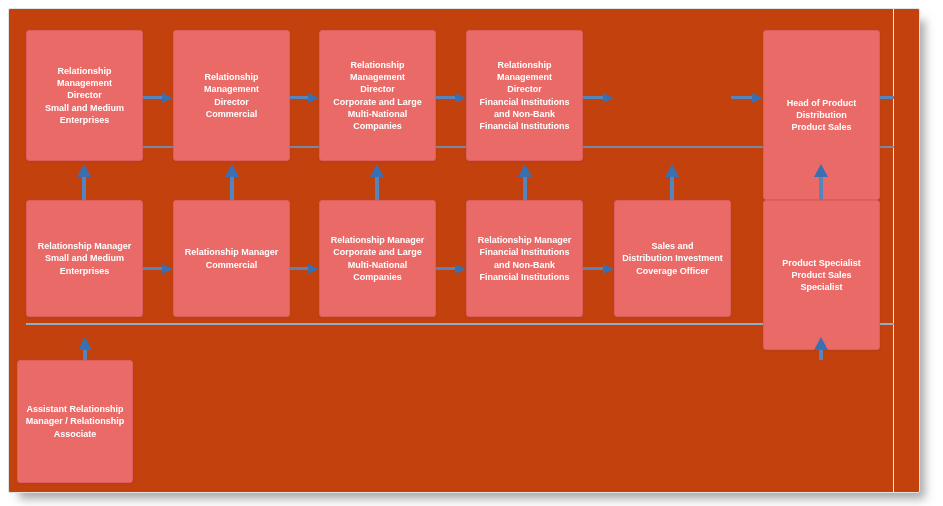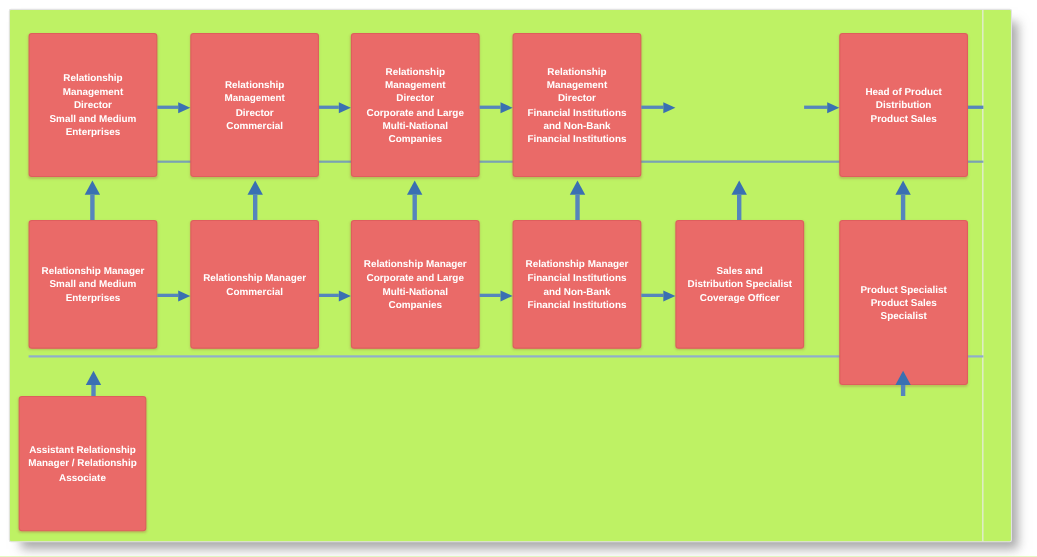--- a/index.html
+++ b/index.html
@@ -3,21 +3,21 @@
 <meta charset="utf-8">
 <style>
   html,body{margin:0;padding:0;}
   body{
     width:943px;height:506px;position:relative;overflow:hidden;
     background:#ffffff;
     font-family:"Liberation Sans", sans-serif;
   }
   .frame{
     position:absolute;left:8px;top:8px;width:910px;height:483px;
-    background:#bef264;border:1px solid #e2e2e2;border-radius:2px;
+    background:#c2410c;border:1px solid #e2e2e2;border-radius:2px;
     box-shadow:8px 9px 9px -3px rgba(125,125,125,0.65);
   }
   .inner-edge{
     position:absolute;left:884px;top:0;bottom:0;width:1px;background:#ececec;
   }
   .node{
     position:absolute;z-index:2;
     background:var(--box-fill,#EA6A68);
     border:1px solid var(--box-border,#DE5E5D);
     border-radius:3px;
@@ -62,39 +62,39 @@
 Director
 Corporate and Large
 Multi-National
 Companies</div>
   <div class="node" style="left:457px;top:21px;width:117px;height:131px;">Relationship
 Management
 Director
 Financial Institutions
 and Non-Bank
 Financial Institutions</div>
-  <div class="node" style="left:754px;top:21px;width:117px;height:131px;">Head of Product
+  <div class="node" style="left:754px;top:21px;width:117px;height:170px;">Head of Product
 Distribution
 Product Sales</div>
 
   <div class="node" style="left:17px;top:191px;width:117px;height:117px;">Relationship Manager
 Small and Medium
 Enterprises</div>
   <div class="node" style="left:164px;top:191px;width:117px;height:117px;">Relationship Manager
 Commercial</div>
   <div class="node" style="left:310px;top:191px;width:117px;height:117px;">Relationship Manager
 Corporate and Large
 Multi-National
 Companies</div>
   <div class="node" style="left:457px;top:191px;width:117px;height:117px;">Relationship Manager
 Financial Institutions
 and Non-Bank
 Financial Institutions</div>
   <div class="node" style="left:605px;top:191px;width:117px;height:117px;">Sales and
-Distribution Specialist
+Distribution Investment
 Coverage Officer</div>
   <div class="node" style="left:754px;top:191px;width:117px;height:150px;">Product Specialist
 Product Sales
 Specialist</div>
 
   <div class="node" style="left:8px;top:351px;width:116px;height:123px;">Assistant Relationship
 Manager / Relationship
 Associate</div>
 
   <div class="hline" style="left:134px;top:87px;width:19px;"></div>

